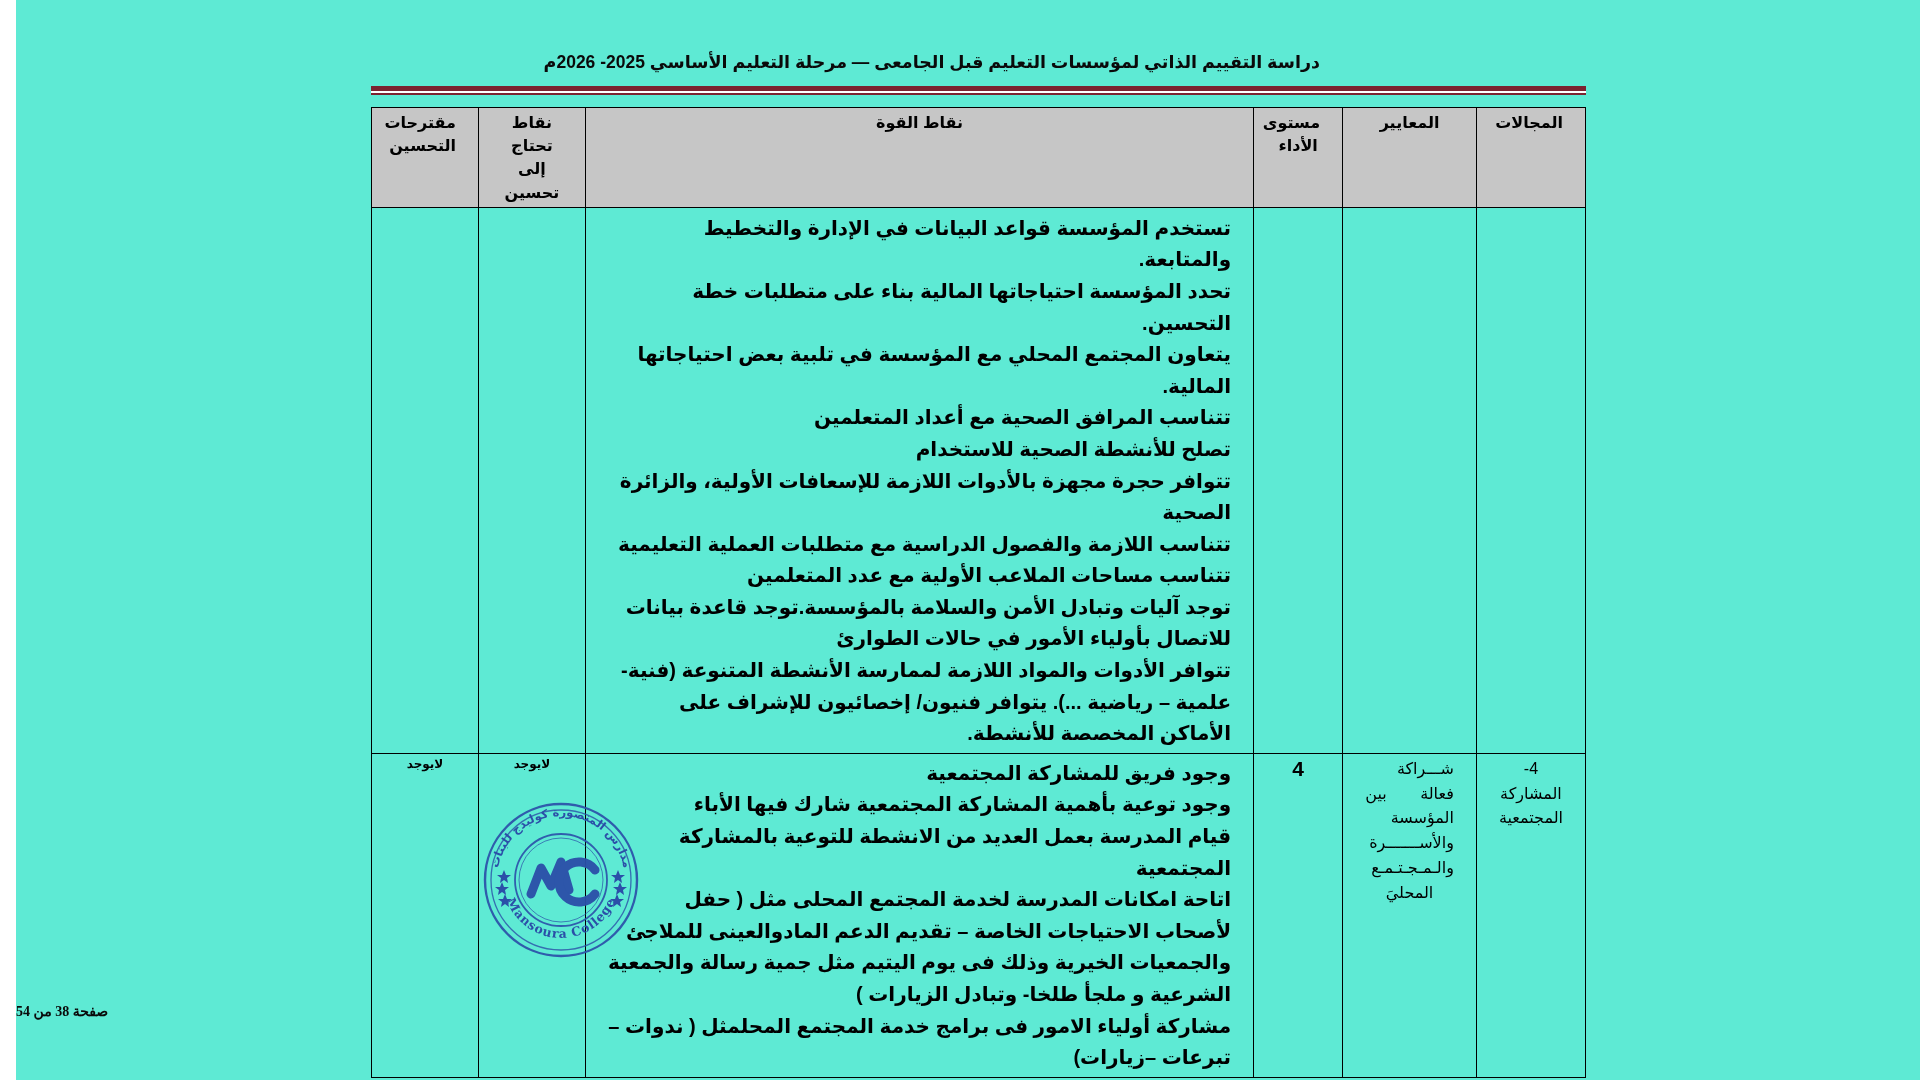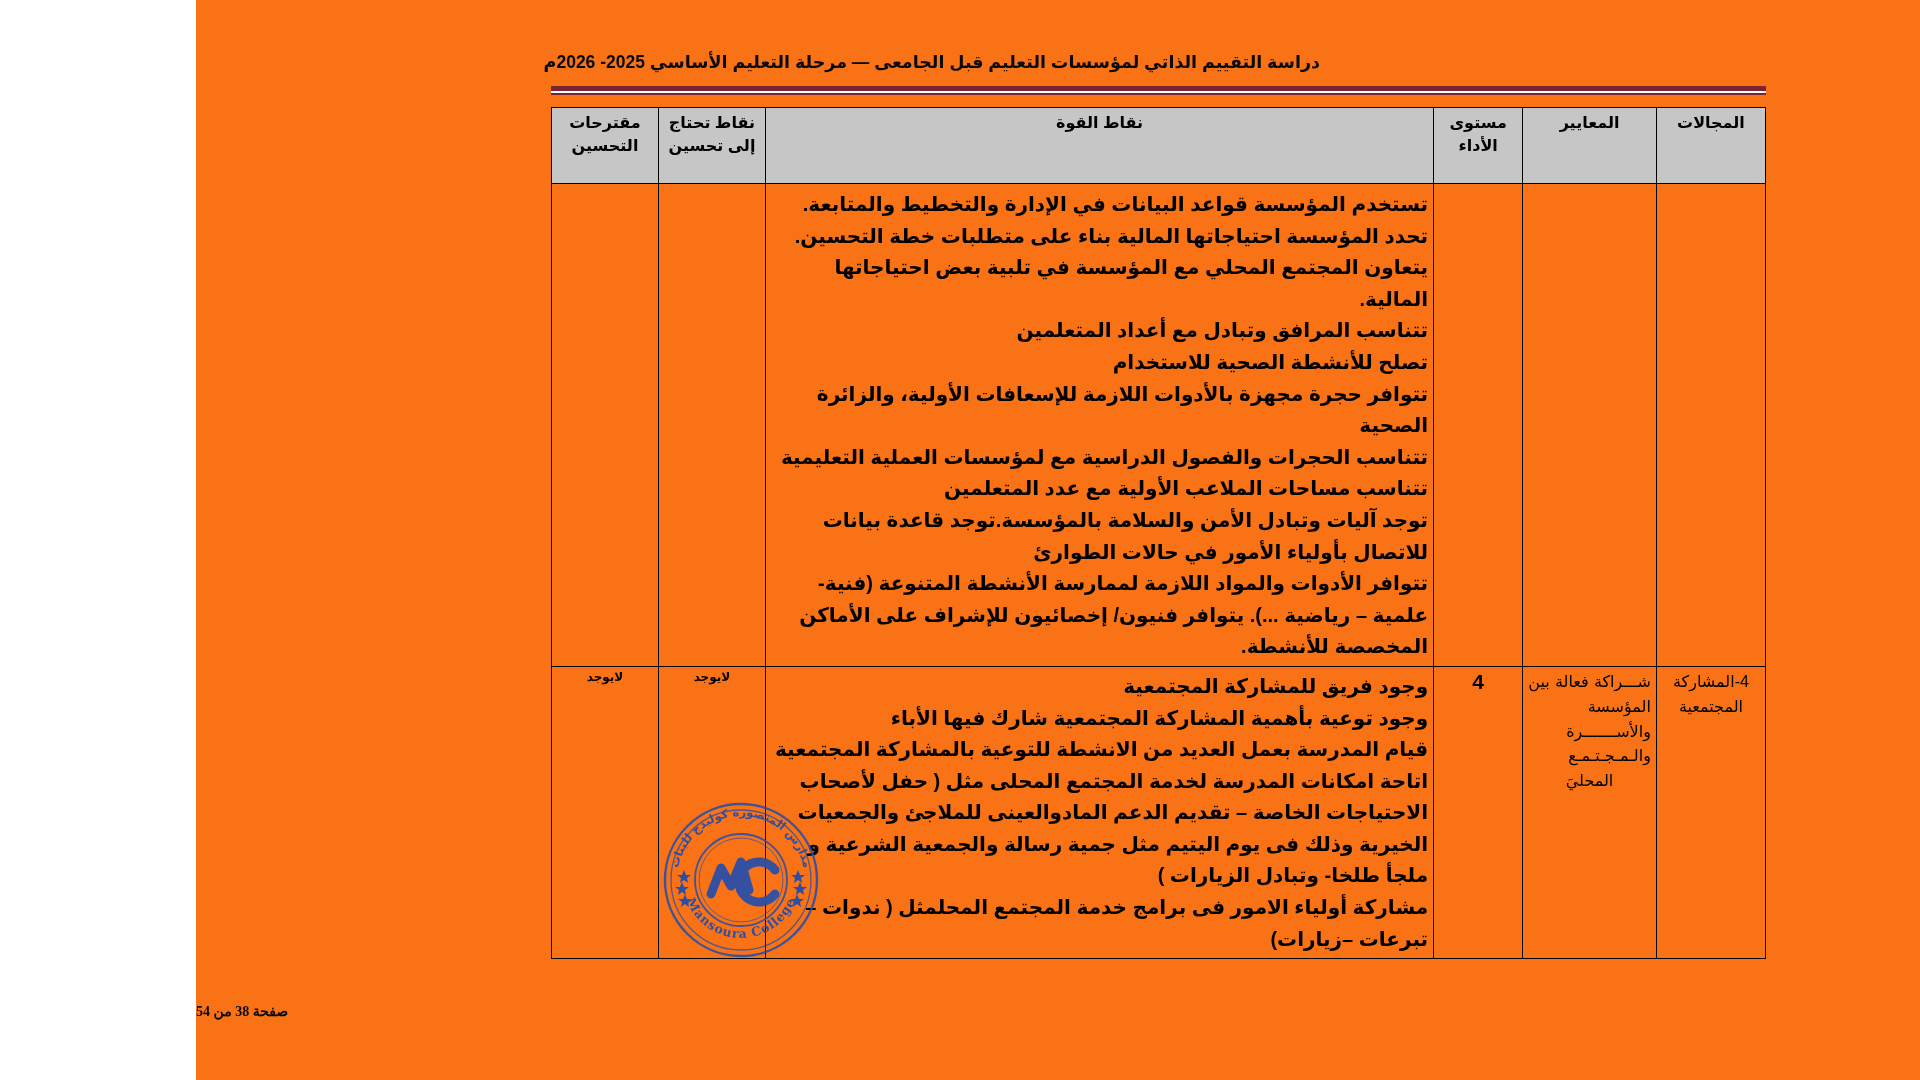--- a/index.html
+++ b/index.html
@@ -6,23 +6,23 @@
   * { box-sizing: border-box; }
   html, body {
     margin: 0; padding: 0;
     width: 1920px; height: 1080px;
     background: #ffffff;
     font-family: "Liberation Serif", "DejaVu Serif", serif;
     overflow: hidden;
   }
   .page {
     position: relative;
-    width: 1724px;
+    width: 1904px;
     height: 1080px;
-    background: #f97316;
+    background: #5eead4;
   }
 
   
   .doc-header {
     position: absolute;
     top: 52px;
     right: 0;
     left: 0;
     height: 34px;
   }
@@ -71,21 +71,21 @@
   table.assess {
     border-collapse: collapse;
     width: 1215px;
     direction: rtl;
     table-layout: fixed;
   }
   table.assess th,
   table.assess td {
     border: 1.6px solid #000000;
     vertical-align: top;
-    padding: 3px 5px;
+    padding: 3px 22px;
     font-family: "Liberation Sans", "DejaVu Sans", sans-serif;
     margin-left: 32px;
   }
   thead th {
     background: #c6c6c6;
     text-align: center;
     vertical-align: middle;
     font-size: 16px;
     font-weight: bold;
     height: 76px;
@@ -194,24 +194,24 @@
       </thead>
       <tbody>
         <tr class="row-1">
           <td class="cell-domain"></td>
           <td class="cell-criteria"></td>
           <td class="cell-level"></td>
           <td class="cell-strength">
               <span class="ln">تستخدم المؤسسة قواعد البيانات في الإدارة والتخطيط والمتابعة.</span>
               <span class="ln">تحدد المؤسسة احتياجاتها المالية بناء على متطلبات خطة التحسين.</span>
               <span class="ln">يتعاون المجتمع المحلي مع المؤسسة في تلبية بعض احتياجاتها المالية.</span>
-              <span class="ln">تتناسب المرافق وتبادل مع أعداد المتعلمين</span>
+              <span class="ln">تتناسب المرافق الصحية مع أعداد المتعلمين</span>
               <span class="ln">تصلح للأنشطة الصحية للاستخدام</span>
               <span class="ln">تتوافر حجرة مجهزة بالأدوات اللازمة للإسعافات الأولية، والزائرة الصحية</span>
-              <span class="ln">تتناسب الحجرات والفصول الدراسية مع لمؤسسات العملية التعليمية</span>
+              <span class="ln">تتناسب اللازمة والفصول الدراسية مع متطلبات العملية التعليمية</span>
               <span class="ln">تتناسب مساحات الملاعب الأولية مع عدد المتعلمين</span>
               <span class="ln">توجد آليات وتبادل الأمن والسلامة بالمؤسسة.توجد قاعدة بيانات للاتصال بأولياء الأمور في حالات الطوارئ</span>
               <span class="ln">تتوافر الأدوات والمواد اللازمة لممارسة الأنشطة المتنوعة (فنية- علمية – رياضية ...). يتوافر فنيون/ إخصائيون للإشراف على الأماكن المخصصة للأنشطة.</span>
             </td>
           <td class="cell-needs"></td>
           <td class="cell-improve"></td>
         </tr>
         <tr class="row-2">
           <td class="cell-domain">4-المشاركة المجتمعية</td>
           <td class="cell-criteria">شـــراكة فعالة بين المؤسسة والأســـــــرة والـمـجـتـمـع المحليَ</td>

